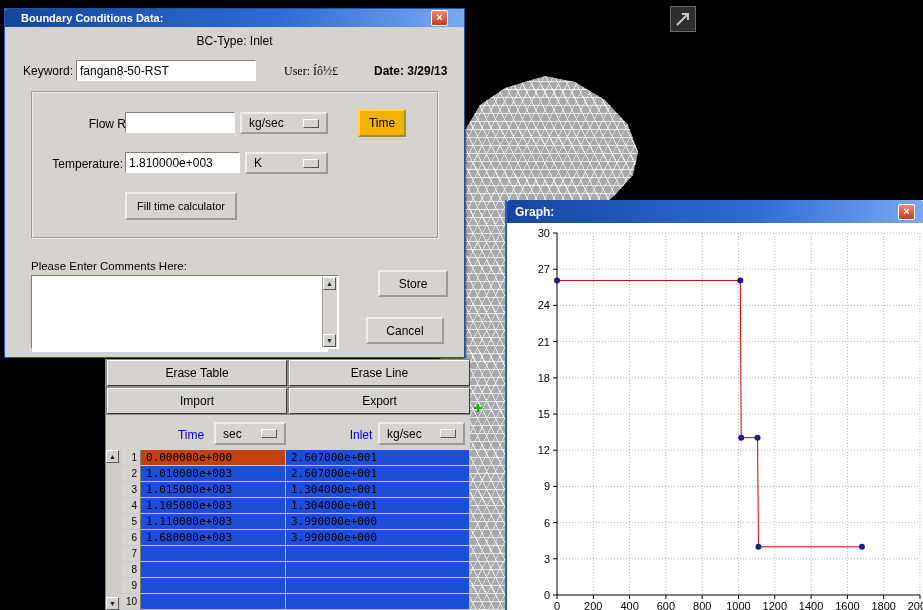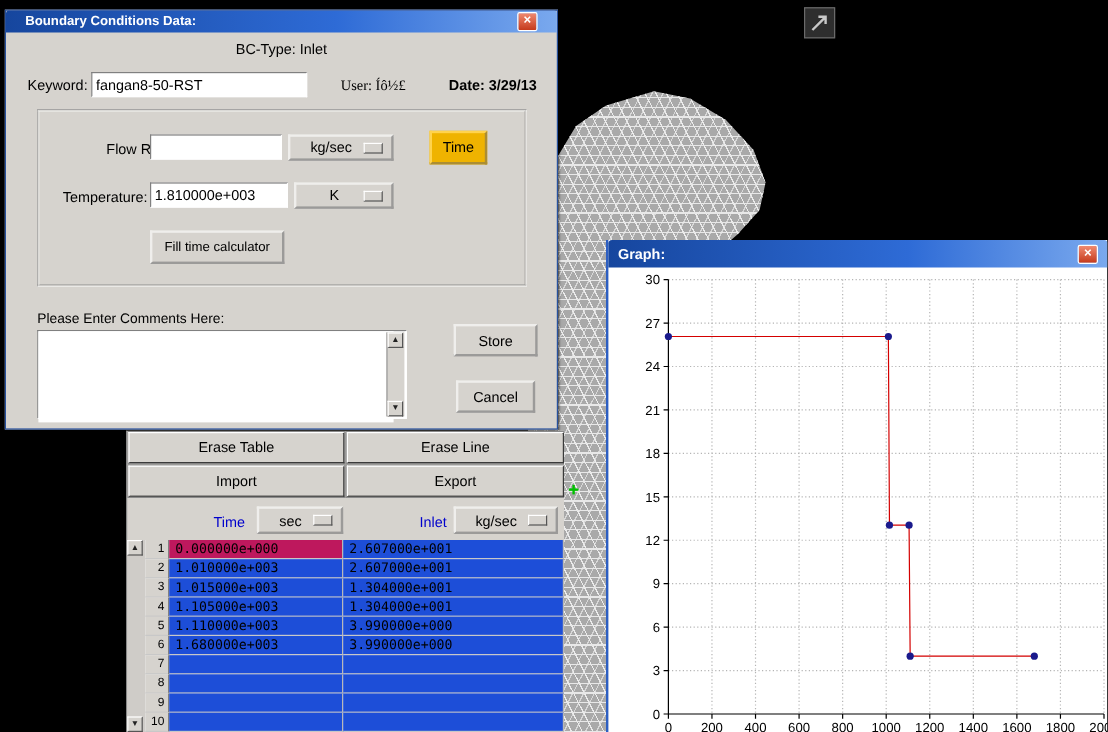--- a/index.html
+++ b/index.html
@@ -28,21 +28,21 @@
     border-radius:2px 2px 0 0;}
   .closebtn{margin-left:auto;width:15px;height:14px;background:linear-gradient(180deg,#f08a70,#c53a1c);
     border:1px solid #fff;border-radius:2px;color:#fff;font-size:11px;line-height:12px;
     text-align:center;font-weight:bold;}
   .btn3d{background:#d6d3ce;border:2px outset #efeeec;font-size:12px;color:#000;
     display:flex;align-items:center;justify-content:center;box-sizing:border-box;}
   .sunken-input{border:1px solid;border-color:#808080 #fff #fff #808080;background:#fff;
     font:12px "Liberation Sans",sans-serif;padding:0 3px;box-sizing:border-box;}
   .opt{display:flex;align-items:center;padding:0 7px;box-sizing:border-box;
     background:#d6d3ce;border:2px outset #efeeec;}
-  .opt-label{flex:1;text-align:center;font-size:12px;}
+  .opt-label{flex:1;text-align:left;font-size:12px;}
   .mbar{width:14px;height:7px;background:#d6d3ce;border:1px solid;border-color:#fff #555 #555 #fff;}
   .lbl{position:absolute;font-size:12px;}
   .sb{position:absolute;right:1px;top:1px;bottom:1px;width:14px;background:#d6d3ce;border-left:1px solid #9a9a9a;}
   .sb-arrow{position:absolute;left:0;width:13px;height:13px;background:#d6d3ce;
     border:1px solid;border-color:#fff #555 #555 #fff;font-size:7px;line-height:12px;
     text-align:center;color:#222;box-sizing:border-box;}
 
   
   .bc-dialog{position:absolute;left:4px;top:8px;width:461px;height:350px;background:#d6d3ce;
     border:1px solid #27519e;box-shadow:1px 1px 2px rgba(0,0,0,.7);box-sizing:border-box;}
@@ -57,21 +57,21 @@
   .blue-lbl{position:absolute;font-size:12px;color:#0000cc;text-align:center;}
   .scroll-col{position:absolute;left:0;top:91px;bottom:0;width:15px;background:#cfccc8;border-right:1px solid #9a9a9a;}
   .tbody{position:absolute;left:15px;top:91px;right:0;bottom:0;background:#fff;overflow:hidden;}
   .trow{display:flex;height:16px;}
   .cell{box-sizing:border-box;border-right:1px solid #b8b8b8;border-bottom:1px solid #c8c8c8;
     font:11px "DejaVu Sans Mono",monospace;line-height:15px;overflow:hidden;white-space:nowrap;}
   .cell.num{width:20px;background:#d6d3ce;text-align:right;padding-right:3px;
     font:10px "Liberation Sans",sans-serif;line-height:15px;border-right:1px solid #808080;}
   .cell.val{width:145px;background:#1d4ed8;padding-left:5px;}
   .cell.val.last{flex:1;}
-  .cell.hl{background:#be185d;color:#000;}
+  .cell.hl{background:#c2410c;color:#000;}
 
   
   .graph-win{position:absolute;left:505px;top:200px;width:418px;height:410px;background:#fff;
     border-left:2px solid #2d5fc2;box-sizing:border-box;}
   .graph-tbar{height:23px;background:linear-gradient(90deg,#16469e 0%,#2e6bd6 60%,#7aa9ee 100%);
     display:flex;align-items:center;padding:0 8px;color:#fff;font-weight:bold;font-size:12px;
     border-radius:3px 3px 0 0;}
   .graph-plot{position:absolute;left:0;top:23px;}
 </style>
 </head>
@@ -130,21 +130,21 @@
       <textarea style="position: absolute; left: 0px; top: 0px; width: 292px; height: 72px; border: none; resize: none; background: rgb(255, 255, 255); font: 11px &quot;Liberation Sans&quot;, sans-serif; outline: none;"></textarea>
       <div class="sb">
         <div class="sb-arrow" style="top:0;">▲</div>
         <div class="sb-arrow" style="bottom:0;">▼</div>
       </div>
     </div>
 
     <div class="btn3d" style="position:absolute;left:373px;top:261px;width:70px;height:27px;">
       <span>Store</span>
     </div>
-    <div class="btn3d" style="position:absolute;left:375px;top:308px;width:66px;height:27px;">
+    <div class="btn3d" style="position:absolute;left:361px;top:308px;width:78px;height:27px;">
       <span>Cancel</span>
     </div>
   </div>
 
   <div class="table-panel">
     <div class="tp-btn" style="left:1px;top:1px;width:180px;">
       <span>Erase Table</span>
     </div>
     <div class="tp-btn" style="left:1px;top:29px;width:180px;">
       <span>Import</span>

